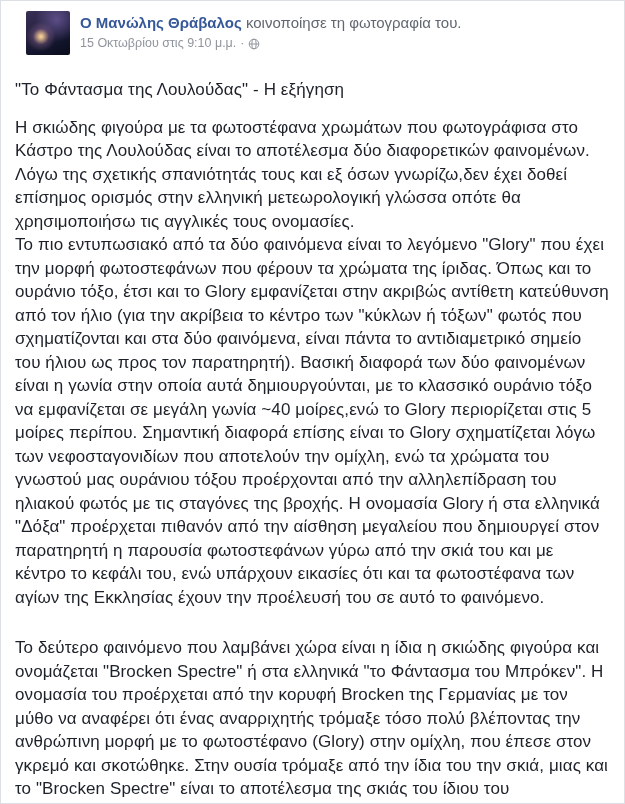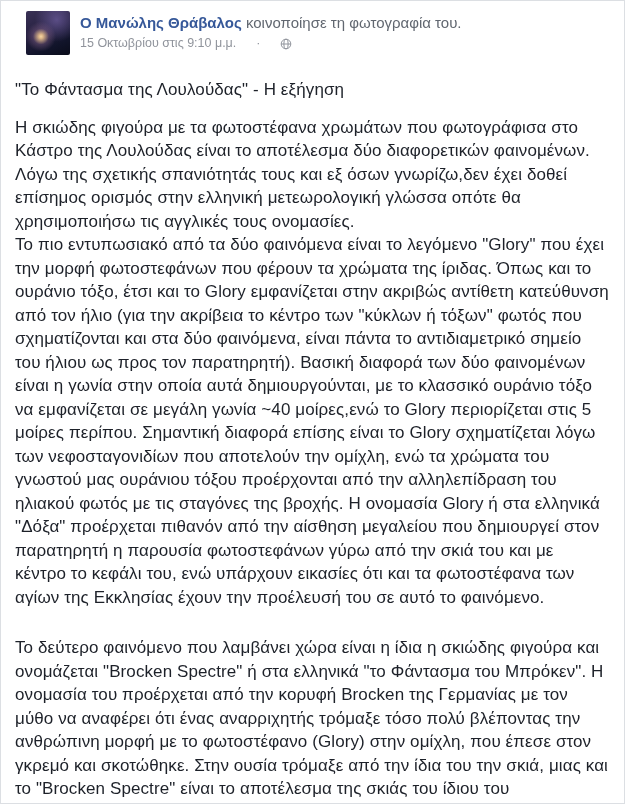--- a/index.html
+++ b/index.html
@@ -49,21 +49,20 @@
     text-decoration: none;
     cursor: pointer;
   }
   .line2 {
     margin-top: 3px;
     font-size: 12.5px;
     line-height: 15px;
     color: #90949c;
     display: flex;
     align-items: center;
-    gap: 16px;
   }
   .timestamp {
     color: #90949c;
     text-decoration: none;
     cursor: pointer;
   }
   .sep-dot {
     margin: 0 4px;
   }
   .globe {

